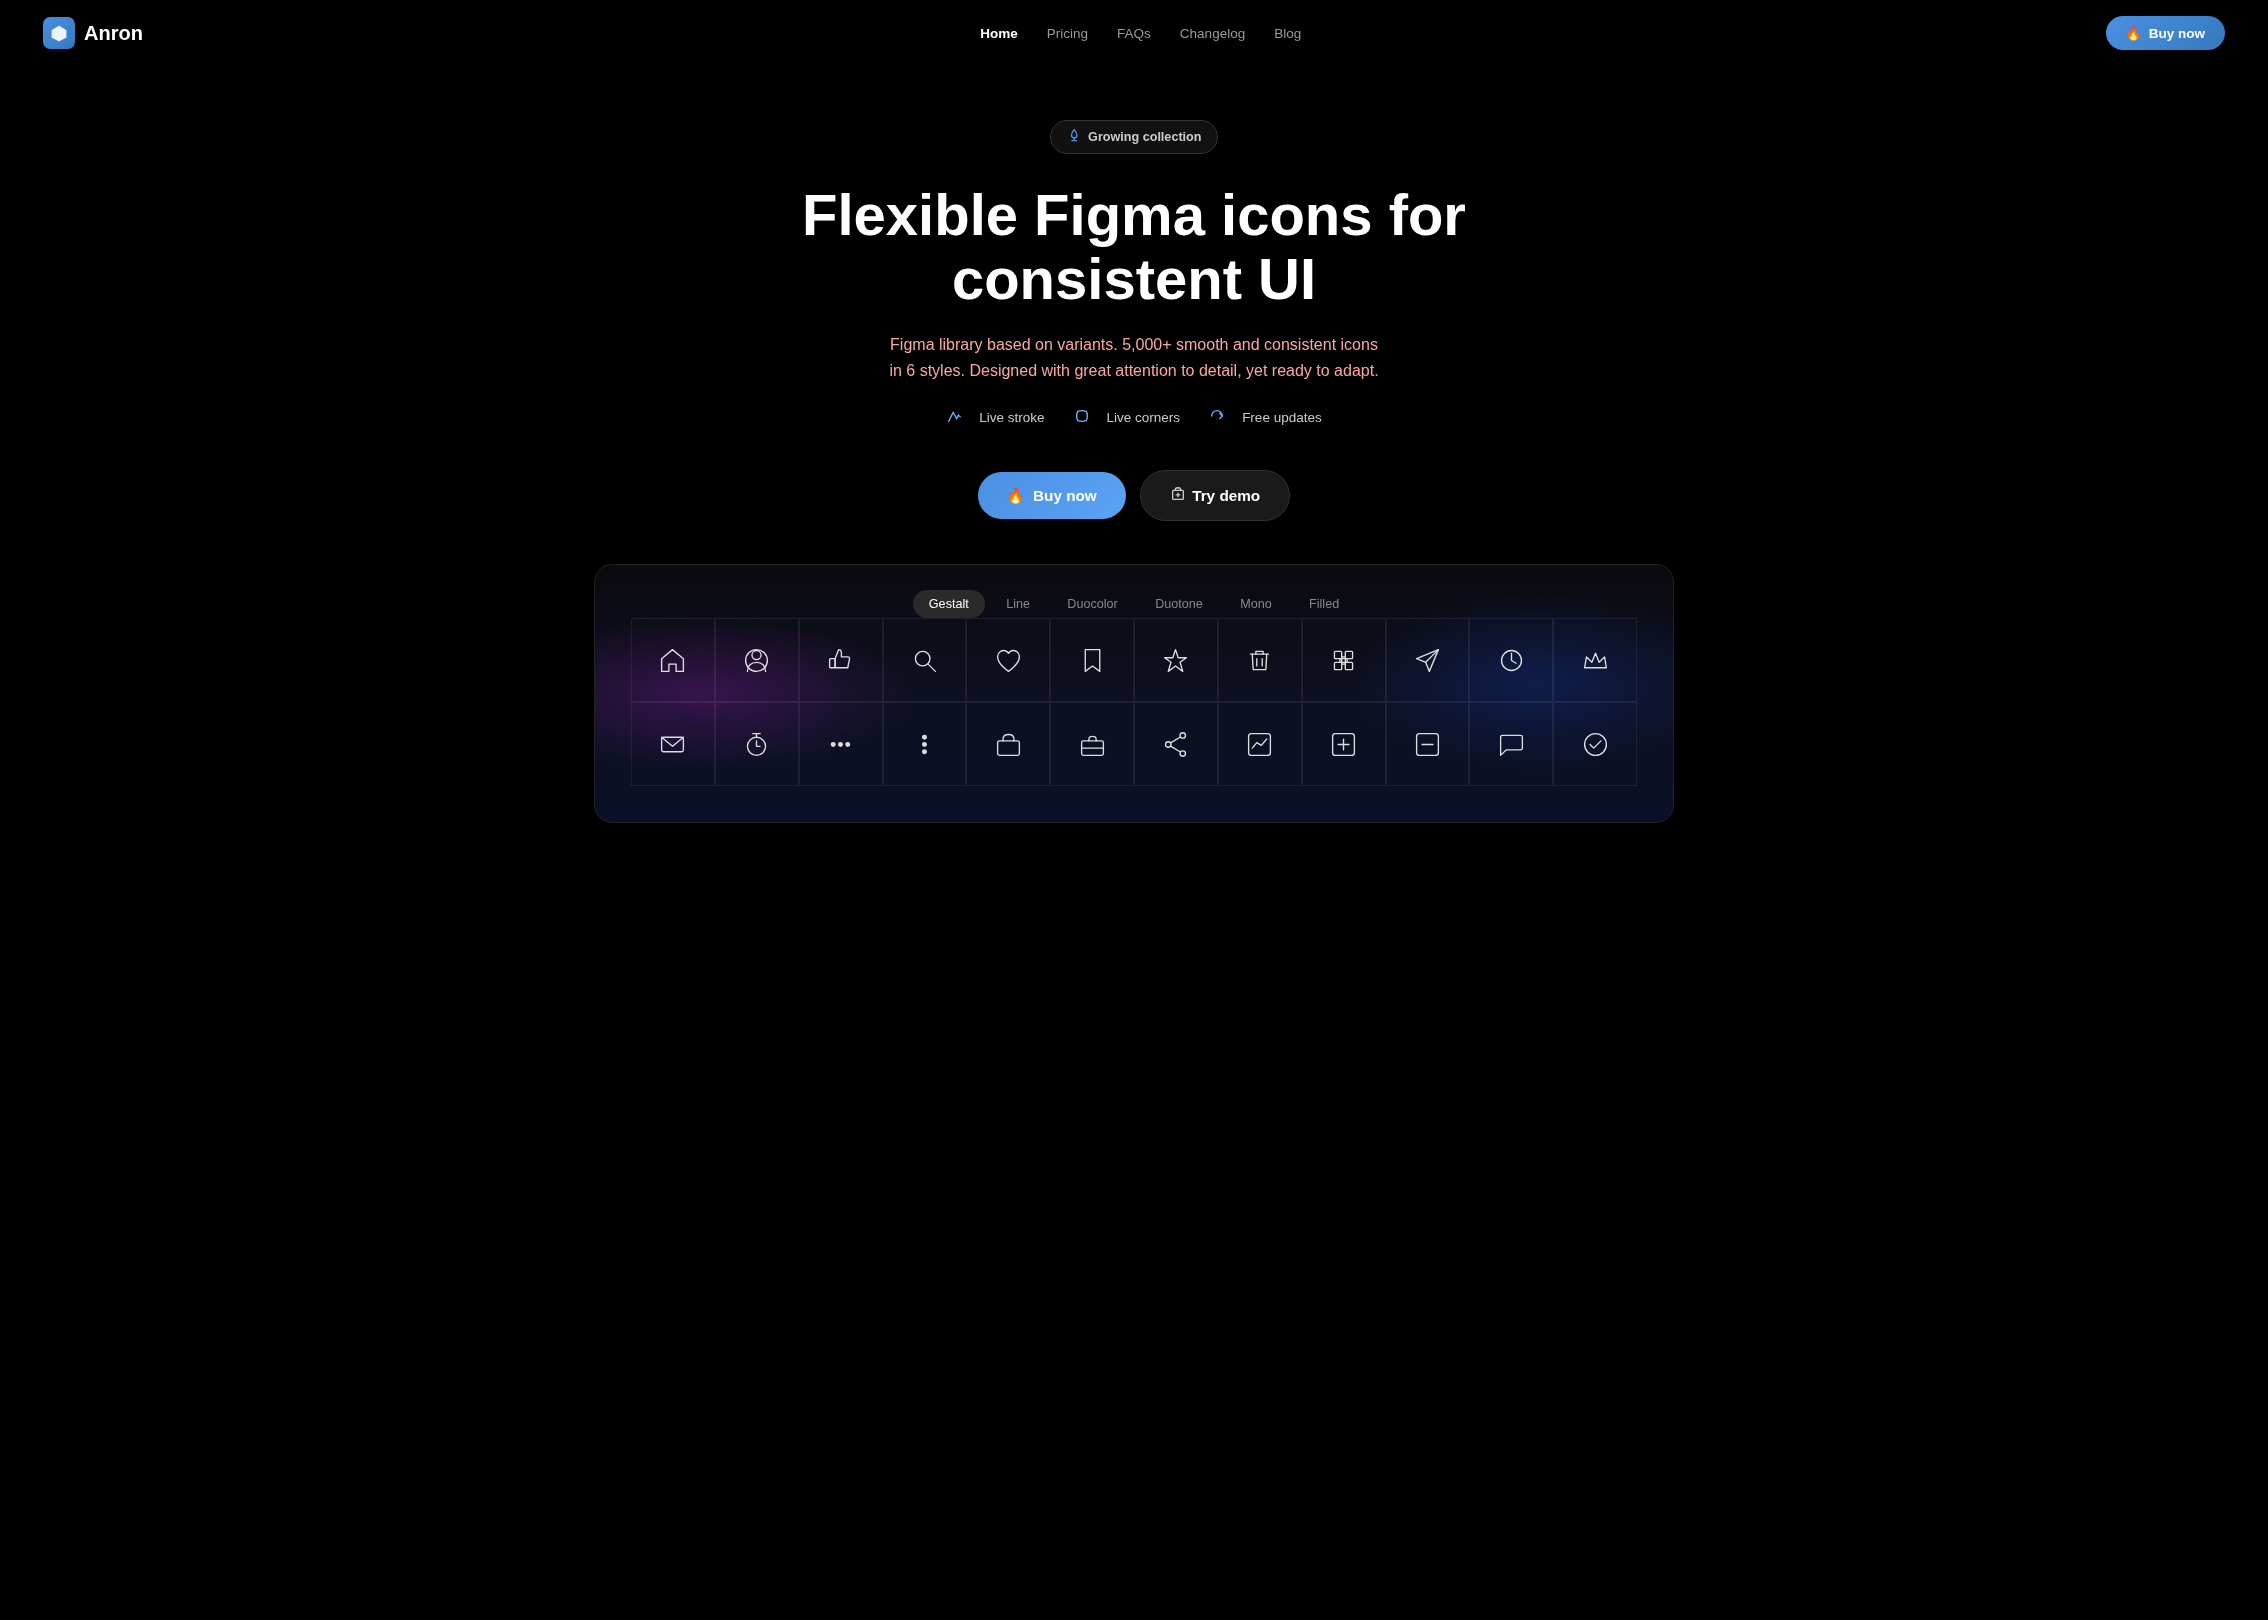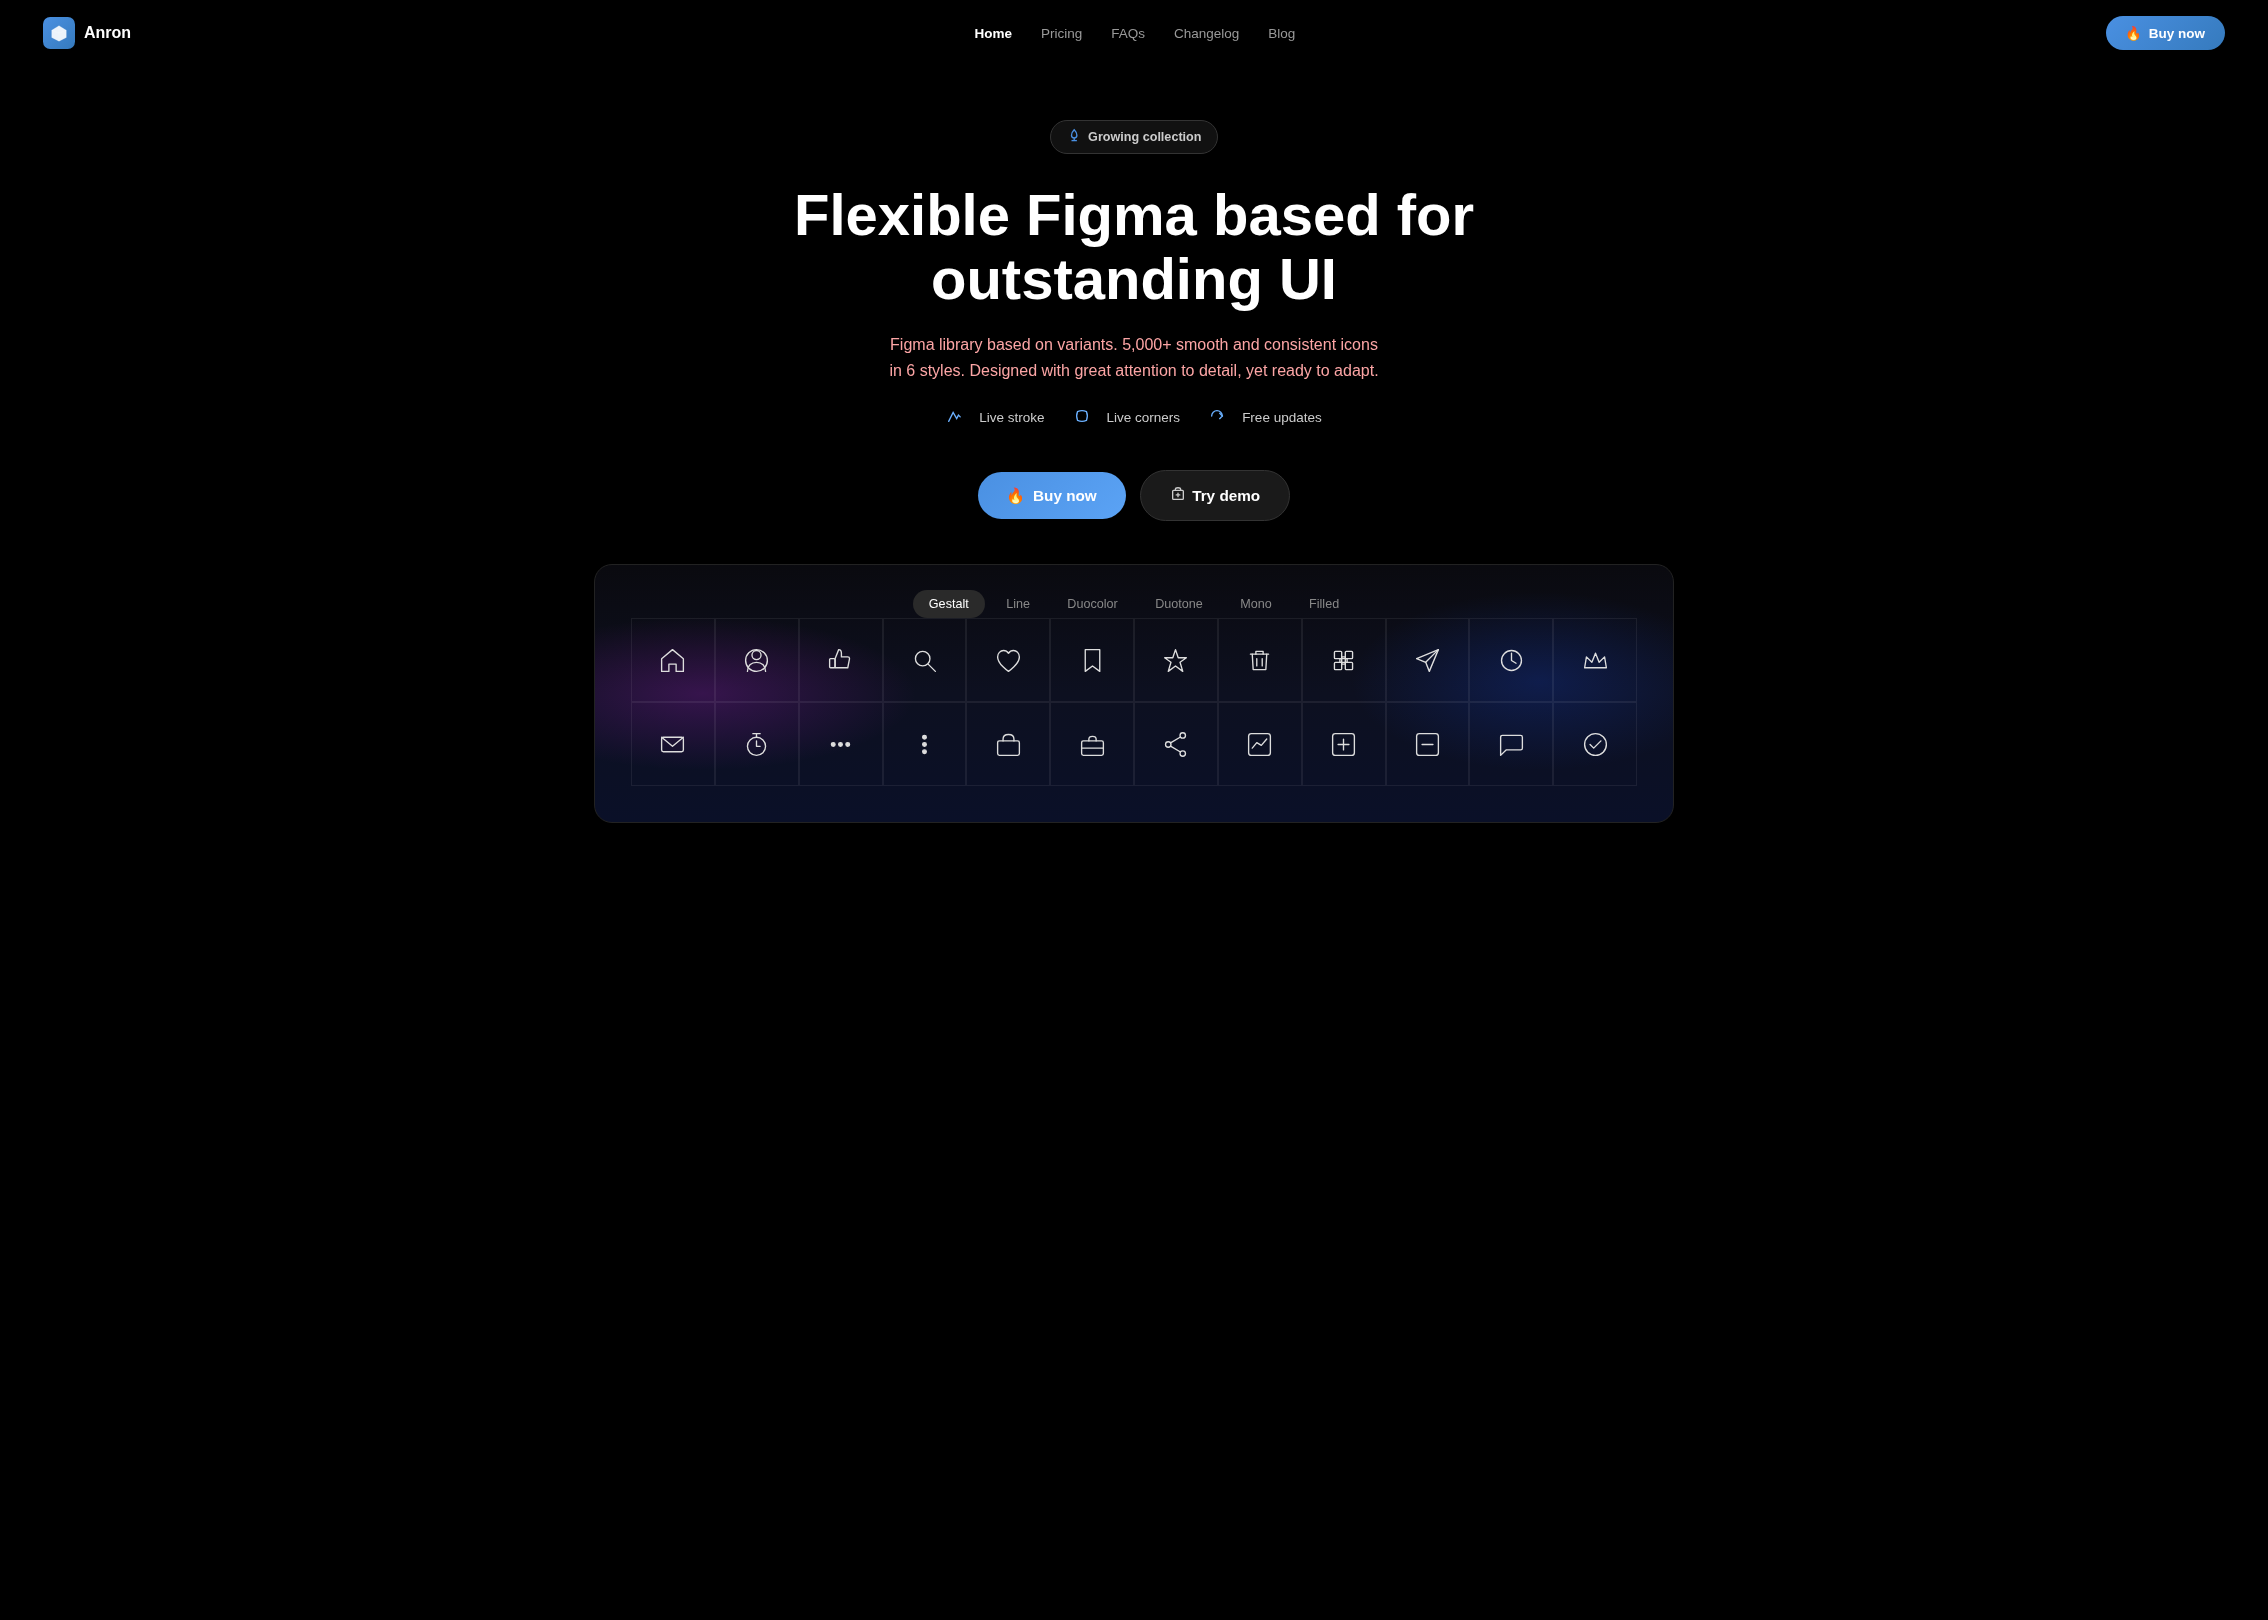--- a/index.html
+++ b/index.html
@@ -33,21 +33,21 @@
       height: 32px;
       background: linear-gradient(135deg, #4A90E2 0%, #357ABD 100%);
       border-radius: 7.2px;
       display: flex;
       align-items: center;
       justify-content: center;
       font-size: 16px;
     }
 
     .logo-text {
-      font-size: 16px;
+      font-size: 20px;
       font-weight: 600;
       color: #fff;
     }
 
     .nav-links {
       display: flex;
       align-items: center;
       gap: 29px;
       list-style: none;
       margin-left: 33px;
@@ -298,21 +298,21 @@
     <span class="badge-icon">
       <svg width="14.4" height="14.4" viewBox="0 0 16 16" fill="none" stroke="#4A90E2" stroke-width="1.5">
         <path d="M8 2C8 2 5 5 5 8C5 9.6 6.3 11 8 11C9.7 11 11 9.6 11 8C11 5 8 2 8 2Z"></path>
         <line x1="8" y1="11" x2="8" y2="14"></line>
         <line x1="5" y1="14" x2="11" y2="14"></line>
       </svg>
     </span>
     <span>Growing collection</span>
   </div>
 
-  <h1 class="hero-title">Flexible Figma based for outstanding UI</h1>
+  <h1 class="hero-title">Flexible Figma icons for consistent UI</h1>
 
   <p class="hero-subtitle">Figma library based on variants. 5,000+ smooth and consistent icons in 6 styles. Designed with great attention to detail, yet ready to adapt.</p>
 
   <div class="features-row">
     <div class="feature-item">
       <span class="feat-icon">
         <svg width="16" height="16" viewBox="0 0 18 18" fill="none" stroke="#6ab0ff" stroke-width="1.5" stroke-linecap="round">
           <path d="M3 15L8 5L12 12L14 8L16 10"></path>
         </svg>
       </span>

